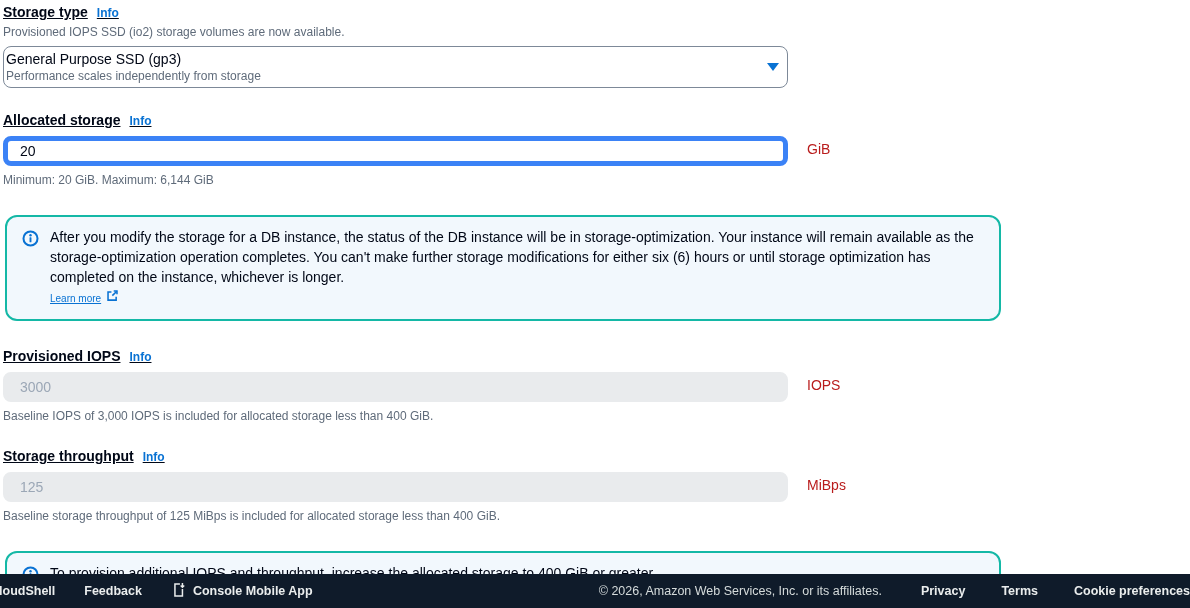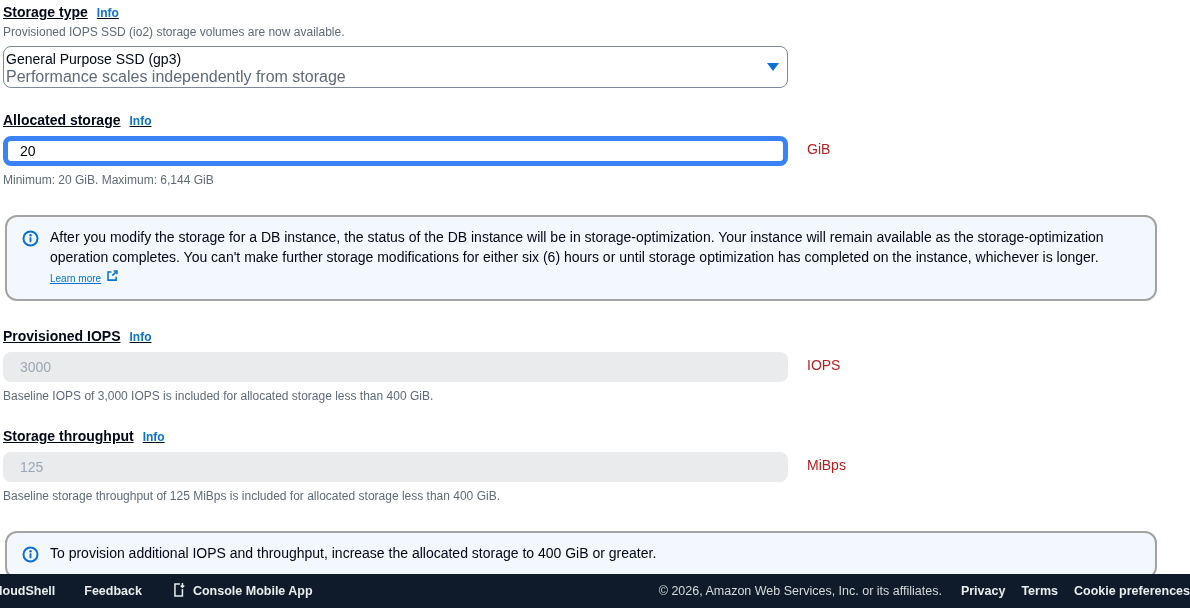--- a/index.html
+++ b/index.html
@@ -24,21 +24,21 @@
   
   .select {
     margin-top: 7px;
     width: 785px; height: 42px;
     border: 1px solid #7d8998; border-radius: 8px;
     background: #fff;
     display: flex; align-items: center; justify-content: space-between;
     padding: 0 2px; cursor: pointer;
   }
   .select-main { font-size: 14px; color: #000716; line-height: 17px; }
-  .select-sub { font-size: 16px; color: #5f6b7a; line-height: 15px; margin-top: 1px; }
+  .select-sub { font-size: 12px; color: #5f6b7a; line-height: 15px; margin-top: 1px; }
   .caret-down {
     width: 0; height: 0; flex: none; margin-right: 6px;
     border-left: 6px solid transparent; border-right: 6px solid transparent;
     border-top: 8px solid #0972d3;
   }
 
   
   .input-row { display: flex; align-items: flex-start; gap: 19px; margin-top: 8px; }
   .text-input {
     width: 785px; height: 30px;
@@ -53,25 +53,25 @@
   .unit { font-size: 14px; color: #b91c1c; padding-top: 5px; }
 
   
   .section-storage-type { }
   .section-allocated { margin-top: 24px; }
   .section-iops { margin-top: 27px; }
   .section-throughput { margin-top: 25px; }
 
   
   .alert {
-    border: 2px solid #a3a3a3; border-radius: 12px;
+    border: 2px solid #14b8a6; border-radius: 12px;
     background: #f2f8fd;
     display: flex; gap: 11px;
     padding: 10px 16px 10px 15px;
-    width: 1152px;
+    width: 996px;
   }
   .alert-1 { margin: 28px 0 0 2px; }
   .alert-2 { margin: 28px 0 0 2px; }
   .alert-icon { flex: none; margin-top: 3px; }
   .alert-body { font-size: 14px; line-height: 20px; color: #000716; }
   .alert-link {
     color: #0972d3; font-size: 10px; text-decoration: underline;
     cursor: pointer; display: inline-flex; align-items: center; gap: 5px;
   }
   .alert-link-row { margin-top: 0px; }
@@ -80,21 +80,21 @@
   .footer {
     position: absolute; left: 0; bottom: 0;
     width: 1190px; height: 34px;
     background: #0f1b2a; color: #ffffff;
     display: flex; align-items: center;
     font-size: 12.5px; overflow: hidden;
     padding-right: 0;
   }
   .footer-left { display: flex; align-items: center; gap: 29px; margin-left: -10px; }
   .footer-link { font-weight: 700; color: #eaeded; cursor: pointer; white-space: nowrap; display: flex; align-items: center; gap: 7px; }
-  .footer-right { display: flex; gap: 16px; margin-left: auto; }
+  .footer-right { display: flex; gap: 36px; margin-left: auto; }
   .footer-copyright { color: #d5dbdb; font-weight: 400; white-space: nowrap; margin-right: 3px; }
 </style>
 </head>
 <body>
 
 <main class="content">
 
   <section class="section-storage-type">
     <div class="field-label-row">
       <span class="field-label">Storage type</span>

